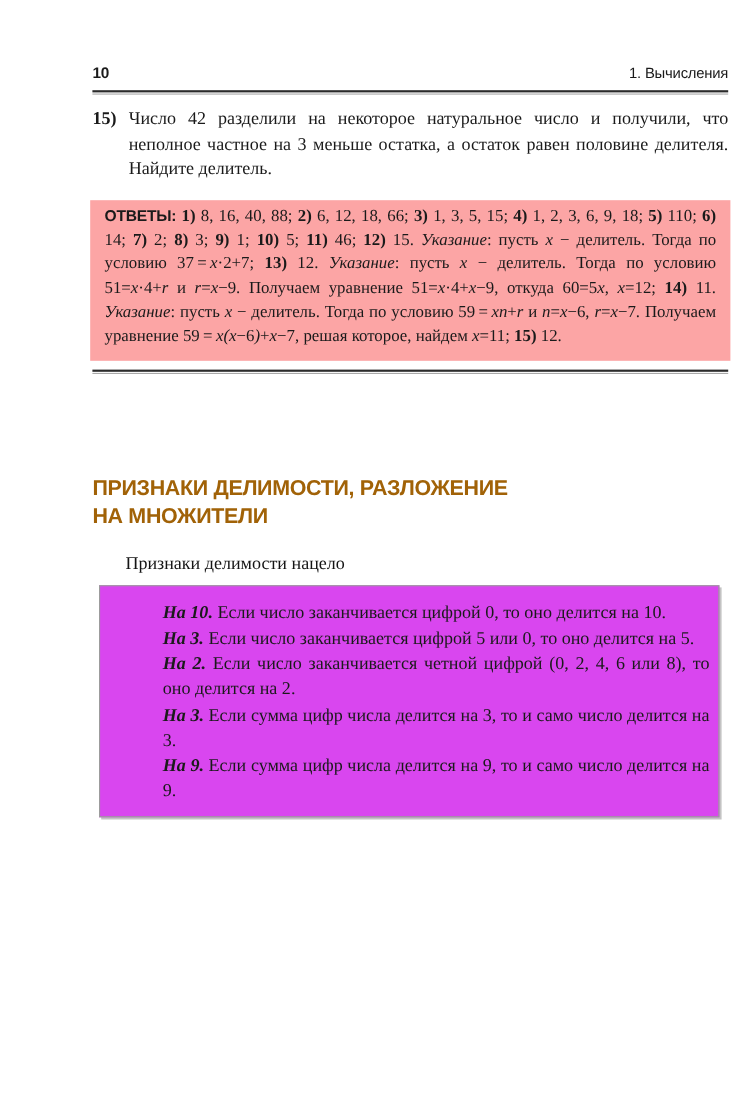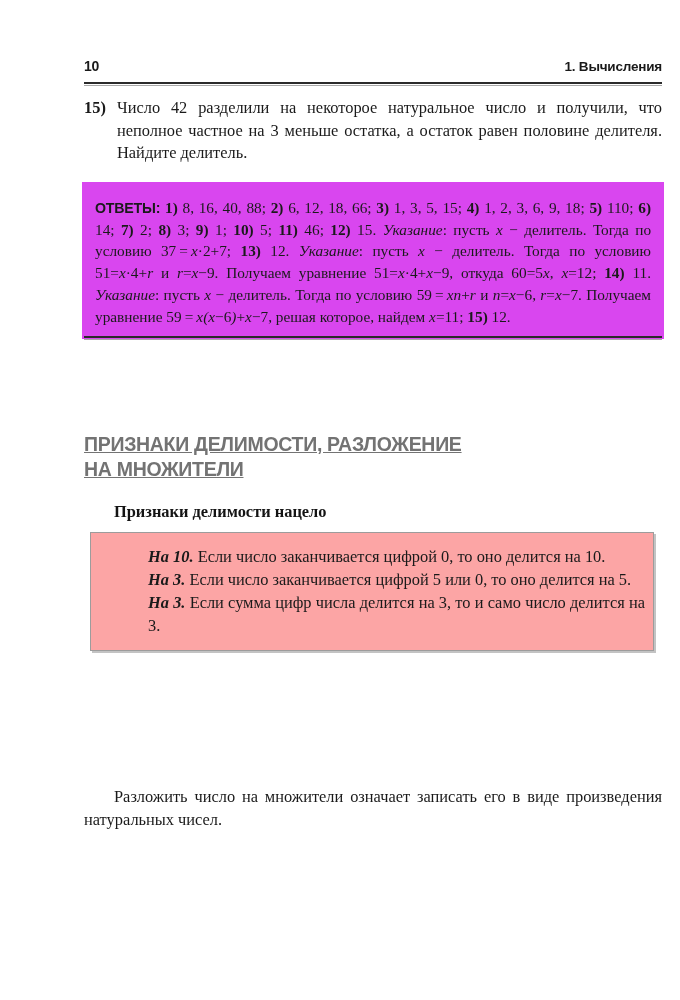--- a/index.html
+++ b/index.html
@@ -28,21 +28,21 @@
     display: flex;
     align-items: baseline;
     justify-content: space-between;
     font-family: "Liberation Sans", "DejaVu Sans", sans-serif;
     font-weight: bold;
     font-size: 13.5px;
     letter-spacing: -0.2px;
     color: #1a1a1a;
   }
   .runhead .folio { font-size: 14px; }
-  .runhead .title { font-size: 13.5px; font-weight: bold; }
+  .runhead .title { font-size: 13.5px; font-weight: normal; }
 
   .rule-double {
     position: absolute;
     left: 52px;
     right: 50px;
     height: 4px;
   }
   .rule-double::before {
     content: "";
     position: absolute;
@@ -82,22 +82,22 @@
     font-weight: bold;
     font-size: 16.4px;
   }
 
   
   .answers {
     position: absolute;
     left: 50px;
     right: 48px;
     top: 182px;
-    background: #d946ef;
-    padding: 15px 13px 12px 13px;
+    background: #fca5a5;
+    padding: 4px 13px 12px 13px;
     box-sizing: border-box;
   }
   .answers p {
     margin: 0;
     font-size: 15.3px;
     line-height: 1.42;
     text-align: justify;
   }
   .answers .lead {
     font-family: "Liberation Sans", "DejaVu Sans", sans-serif;
@@ -121,42 +121,41 @@
   .section-head {
     position: absolute;
     left: 52px;
     right: 50px;
     top: 432px;
     font-family: "Liberation Sans", "DejaVu Sans", sans-serif;
     font-weight: bold;
     font-size: 19.5px;
     line-height: 1.28;
     letter-spacing: -0.3px;
-    color: #737373;
+    color: #a16207;
     text-transform: uppercase;
-    text-decoration: underline;
   }
 
   .sub-head {
     position: absolute;
     left: 82px;
     top: 502px;
-    font-weight: bold;
+    font-weight: normal;
     font-size: 16.4px;
     color: #141414;
   }
 
   
   .rules-box {
     position: absolute;
     left: 58px;
     right: 58px;
     top: 532px;
     border: 1px solid #9c9c9c;
-    background: #fca5a5;
+    background: #d946ef;
     box-shadow: 2px 2px 0 0 #c3c3c3;
     padding: 12px 8px 12px 57px;
     box-sizing: border-box;
   }
   .rules-box p {
     margin: 0;
     font-size: 16.4px;
     line-height: 1.41;
     text-align: justify;
   }
@@ -204,20 +203,21 @@
   <div class="section-head">
     <div>ПРИЗНАКИ ДЕЛИМОСТИ, РАЗЛОЖЕНИЕ</div>
     <div>НА МНОЖИТЕЛИ</div>
   </div>
 
   <div class="sub-head">Признаки делимости нацело</div>
 
   <div class="rules-box">
     <p><span class="label">На 10.</span> <span>Если число заканчивается цифрой 0, то оно делится на 10.</span></p>
     <p><span class="label">На 3.</span> <span>Если число заканчивается цифрой 5 или 0, то оно делится на 5.</span></p>
+    <p><span class="label">На 2.</span> <span>Если число заканчивается четной цифрой (0, 2, 4, 6 или 8), то оно делится на 2.</span></p>
     <p><span class="label">На 3.</span> <span>Если сумма цифр числа делится на 3, то и само число делится на 3.</span></p>
+    <p><span class="label">На 9.</span> <span>Если сумма цифр числа делится на 9, то и само число делится на 9.</span></p>
   </div>
 
   <div class="closing">
-    <p>Разложить число на множители означает записать его в виде произведения натуральных чисел.</p>
   </div>
 
 </div>
 
 </body></html>

